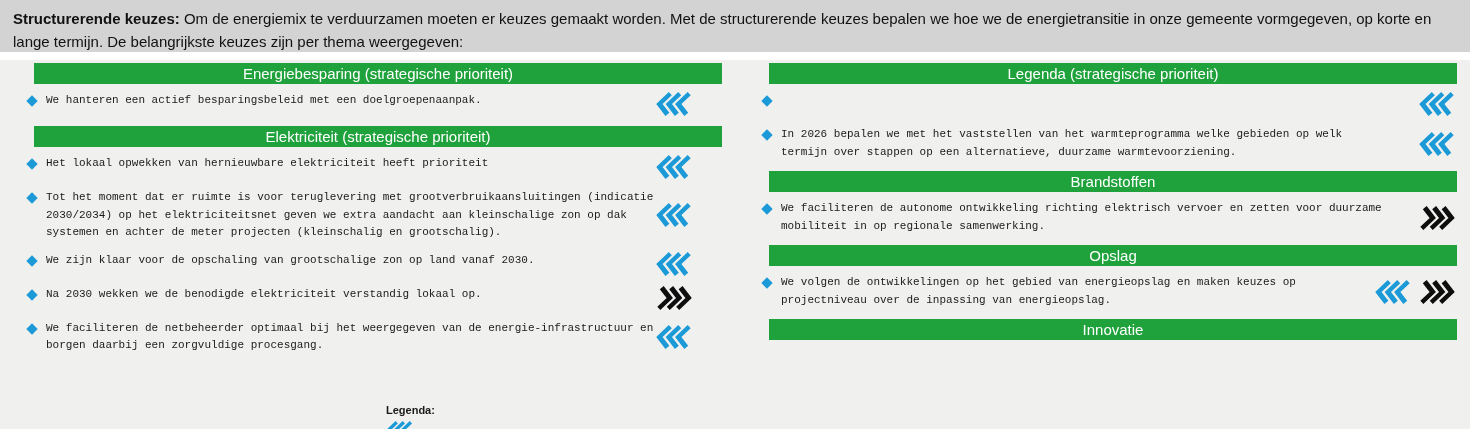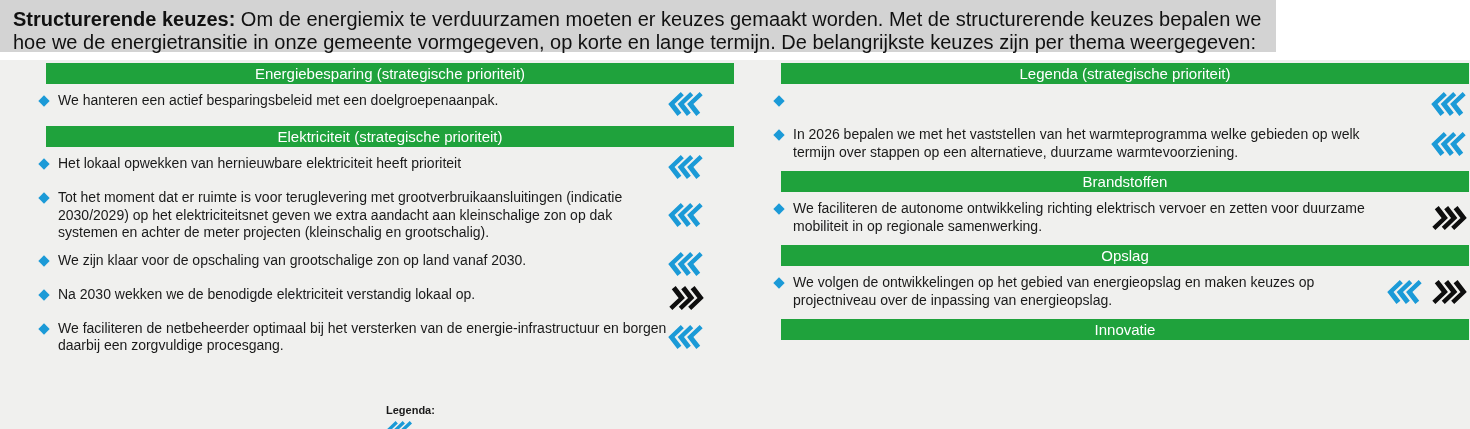--- a/index.html
+++ b/index.html
@@ -5,52 +5,52 @@
   html,body { margin:0; padding:0; }
   body {
     width:1470px; height:429px;
     background:#ffffff;
     font-family:"Liberation Sans", sans-serif;
     color:#1a1a1a;
     overflow:hidden;
   }
   .top-note {
     box-sizing:border-box;
-    width:1276px; height:52px;
+    width:1470px; height:52px;
     background:#d3d3d3;
     padding:8px 13px 0 13px;
-    font-size:20px; line-height:22.5px;
+    font-size:15px; line-height:22.5px;
     color:#111;
   }
   .top-note .bold { font-weight:bold; }
   .content {
     position:relative;
     box-sizing:border-box;
     width:1470px; height:369px;
     margin-top:8px;
     background:#f0f0ee;
     display:flex; gap:38px;
-    padding:3px 14px 0 37px;
+    padding:3px 14px 0 25px;
   }
   .col { width:697px; flex:none; }
   .bar {
     box-sizing:border-box;
     height:21px; margin:0 0 8px 9px;
     background:#1fa23c;
     color:#ffffff; text-align:center;
     font-size:15px; line-height:21px;
   }
   .row { display:flex; align-items:flex-start; margin-bottom:10px; min-height:24px; }
   .bullet {
     flex:none; width:8px; height:8px;
     background:#1b9ad7;
     transform:rotate(45deg);
     margin:5px 10px 0 3px;
   }
-  .item-text { width:610px; font-size:14px; line-height:17.5px; }
+  .item-text { width:610px; font-size:11px; line-height:17.5px;font-family:Liberation Mono, monospace; }
   .icons { margin-left:auto; display:flex; gap:8px; align-items:center; align-self:center; }
   .col-left .icons { margin-right:30px; }
   .col-right .icons { margin-right:2px; }
   .chev svg { display:block; transform:skewX(-8deg); }
   .chev-blue { color:#1b9ad7; }
   .chev-black { color:#0e0e0e; }
   .legend {
     position:absolute; left:386px; top:344px;
     display:flex; gap:5px;
     font-size:11px; white-space:nowrap;flex-direction:column;
@@ -106,21 +106,21 @@
         <span class="chev chev-blue">
             <svg width="36" height="24" viewBox="0 0 42 28">
               <use href="#chev-left"></use>
             </svg>
           </span>
       </div>
     </div>
 
     <div class="row">
       <span class="bullet"></span>
-      <div class="item-text">Tot het moment dat er ruimte is voor teruglevering met grootverbruikaansluitingen (indicatie 2030/2029) op het elektriciteitsnet geven we extra aandacht aan kleinschalige zon op dak systemen en achter de meter projecten (kleinschalig en grootschalig).</div>
+      <div class="item-text">Tot het moment dat er ruimte is voor teruglevering met grootverbruikaansluitingen (indicatie 2030/2034) op het elektriciteitsnet geven we extra aandacht aan kleinschalige zon op dak systemen en achter de meter projecten (kleinschalig en grootschalig).</div>
       <div class="icons">
         <span class="chev chev-blue">
             <svg width="36" height="24" viewBox="0 0 42 28">
               <use href="#chev-left"></use>
             </svg>
           </span>
       </div>
     </div>
 
     <div class="row">
@@ -143,21 +143,21 @@
             <svg width="36" height="24" viewBox="0 0 42 28">
               <use href="#chev-right"></use>
             </svg>
           </span>
       </div>
     </div>
 
 
     <div class="row">
       <span class="bullet"></span>
-      <div class="item-text">We faciliteren de netbeheerder optimaal bij het versterken van de energie-infrastructuur en borgen daarbij een zorgvuldige procesgang.</div>
+      <div class="item-text">We faciliteren de netbeheerder optimaal bij het weergegeven van de energie-infrastructuur en borgen daarbij een zorgvuldige procesgang.</div>
       <div class="icons">
         <span class="chev chev-blue">
             <svg width="36" height="24" viewBox="0 0 42 28">
               <use href="#chev-left"></use>
             </svg>
           </span>
       </div>
     </div>
 
   </div>

